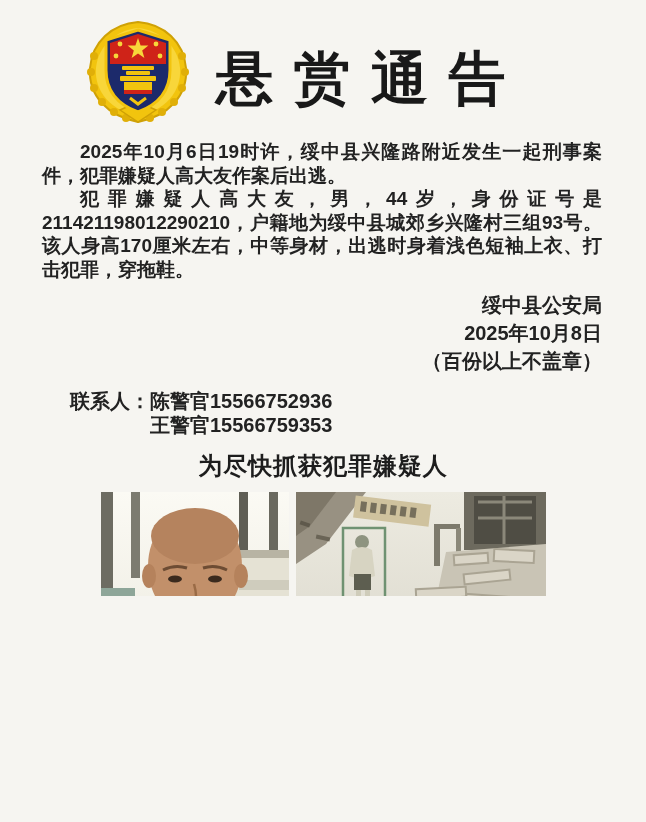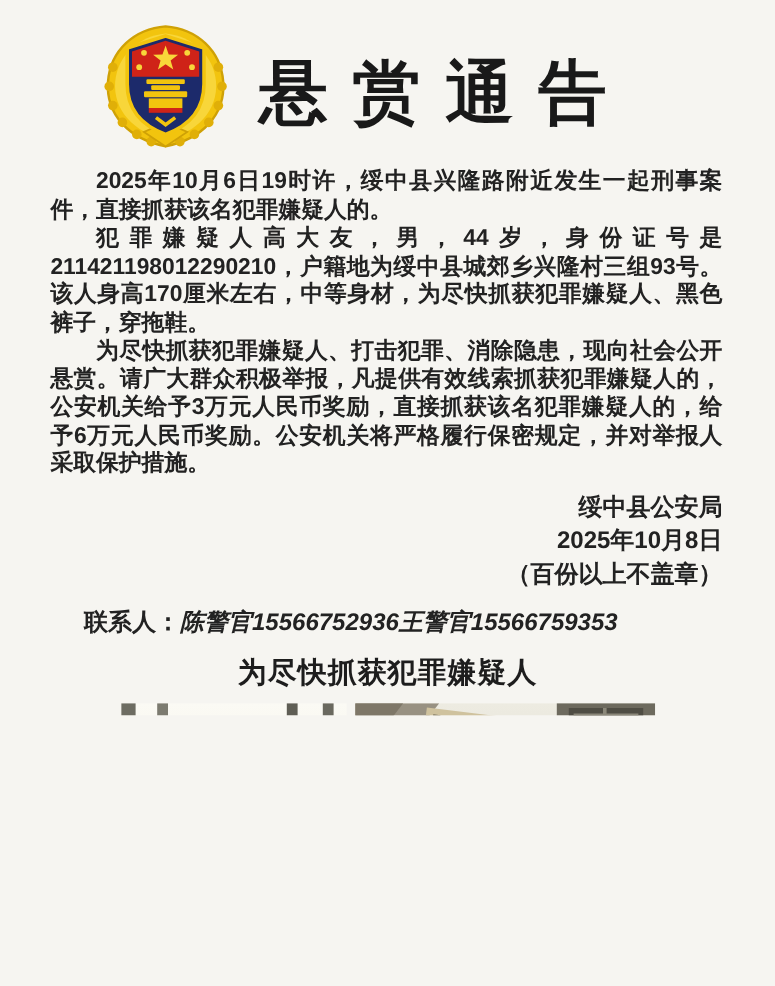--- a/index.html
+++ b/index.html
@@ -42,21 +42,21 @@
     text-align: right;
     font-size: 20px; line-height: 28px; font-weight: 700; color: #222;
   }
 
   
   .contacts {
     display: flex; align-items: flex-start;
     margin: 14px 0 0 70px;
     font-size: 20px; line-height: 24px; font-weight: 700; color: #222; text-align: right;
   }
-  .contacts .phones { display: flex; flex-direction: row; font-style: italic; }
+  .contacts .phones { display: flex; flex-direction: column; }
 
   
   .photo-caption {
     margin-top: 13px; text-align: center;
     font-size: 24px; font-weight: 800; color: #1d1d1d;
     letter-spacing: 0.04em;
   }
   .photos {
     display: flex; justify-content: center; align-items: flex-start;
     gap: 7px; margin-top: 10px;
@@ -111,23 +111,22 @@
         </g>
         <rect x="44" y="72" width="28" height="4" fill="#cf2318"></rect>
 
         <path d="M50,80 L58,86 L66,80" stroke="#f2c40e" stroke-width="3" fill="none"></path>
       </svg>
     </div>
     <div class="doc-title">悬赏通告</div>
   </div>
 
   <div class="body-text">
-    <p>2025年10月6日19时许，绥中县兴隆路附近发生一起刑事案件，直接抓获该名犯罪嫌疑人的。</p>
-    <p>犯罪嫌疑人高大友，男，44岁，身份证号是211421198012290210，户籍地为绥中县城郊乡兴隆村三组93号。该人身高170厘米左右，中等身材，为尽快抓获犯罪嫌疑人、黑色裤子，穿拖鞋。</p>
-    <p>为尽快抓获犯罪嫌疑人、打击犯罪、消除隐患，现向社会公开悬赏。请广大群众积极举报，凡提供有效线索抓获犯罪嫌疑人的，公安机关给予3万元人民币奖励，直接抓获该名犯罪嫌疑人的，给予6万元人民币奖励。公安机关将严格履行保密规定，并对举报人采取保护措施。</p>
+    <p>2025年10月6日19时许，绥中县兴隆路附近发生一起刑事案件，犯罪嫌疑人高大友作案后出逃。</p>
+    <p>犯罪嫌疑人高大友，男，44岁，身份证号是211421198012290210，户籍地为绥中县城郊乡兴隆村三组93号。该人身高170厘米左右，中等身材，出逃时身着浅色短袖上衣、打击犯罪，穿拖鞋。</p>
   </div>
 
   <div class="signature">
     <div>绥中县公安局</div>
     <div>2025年10月8日</div>
     <div>（百份以上不盖章）</div>
   </div>
 
   <div class="contacts">
     <span>联系人：</span>

